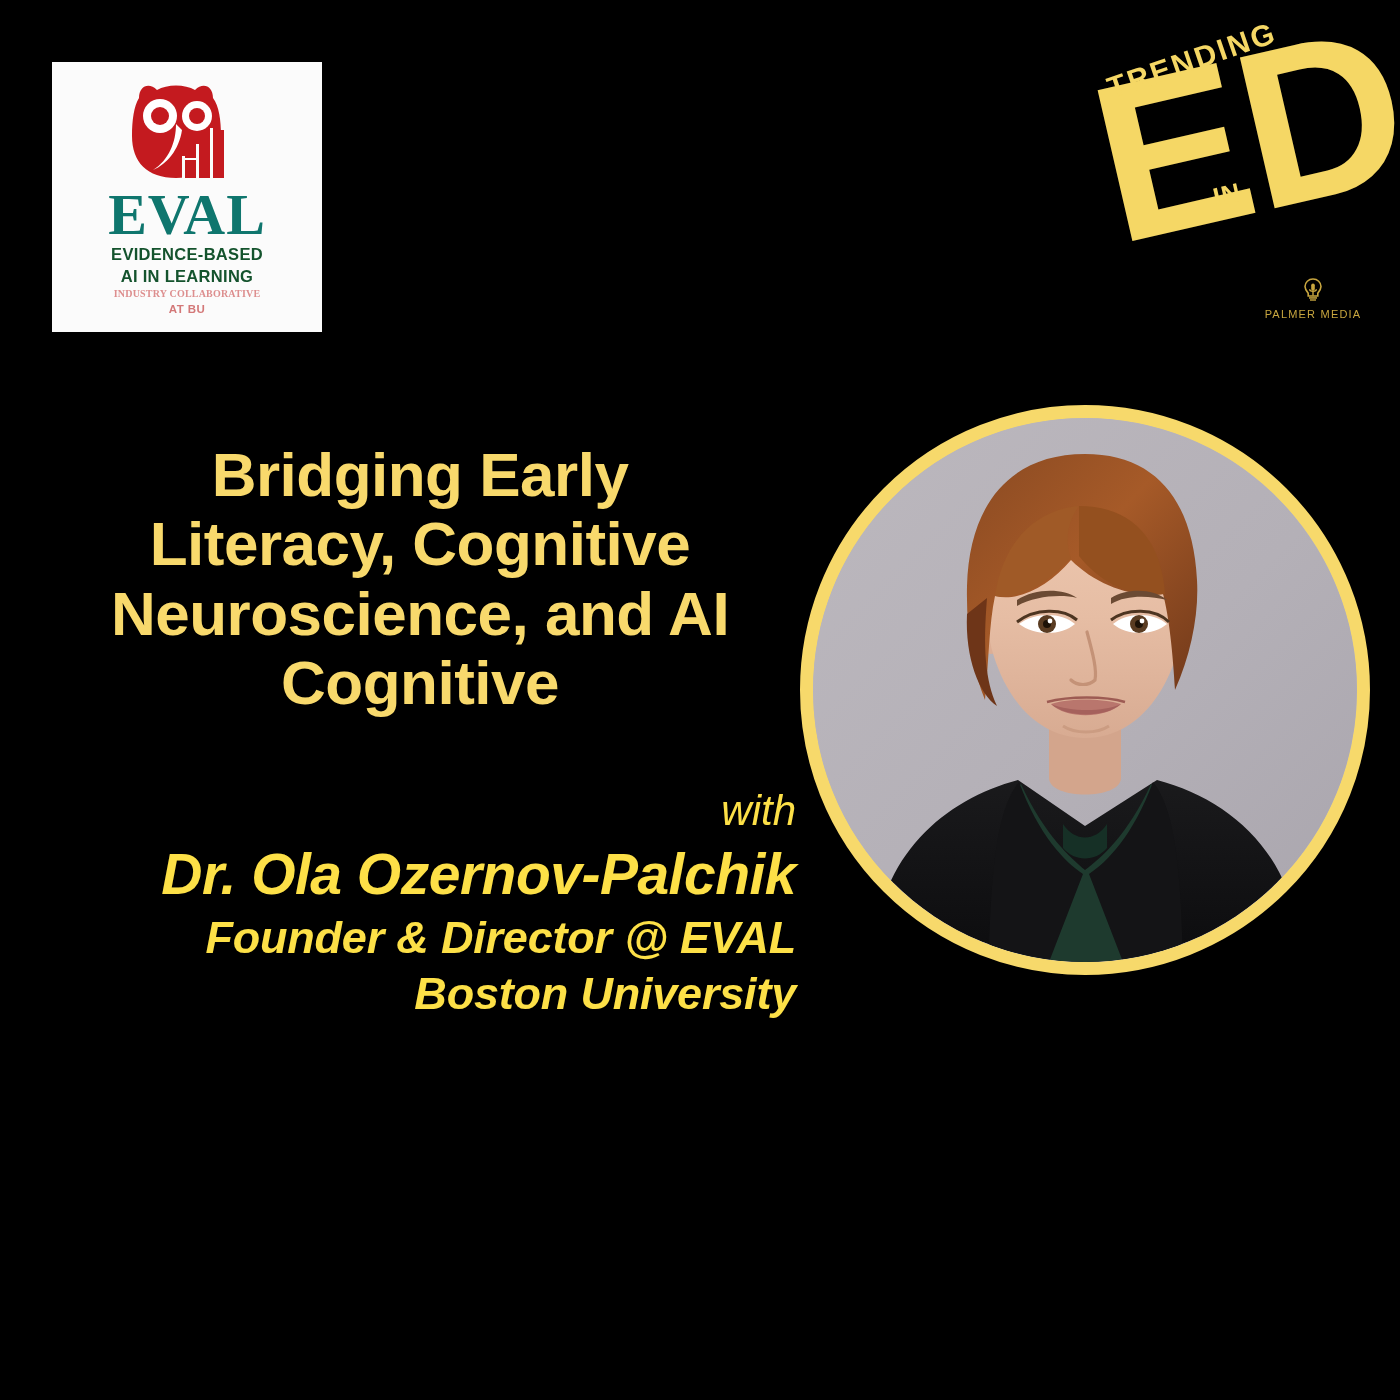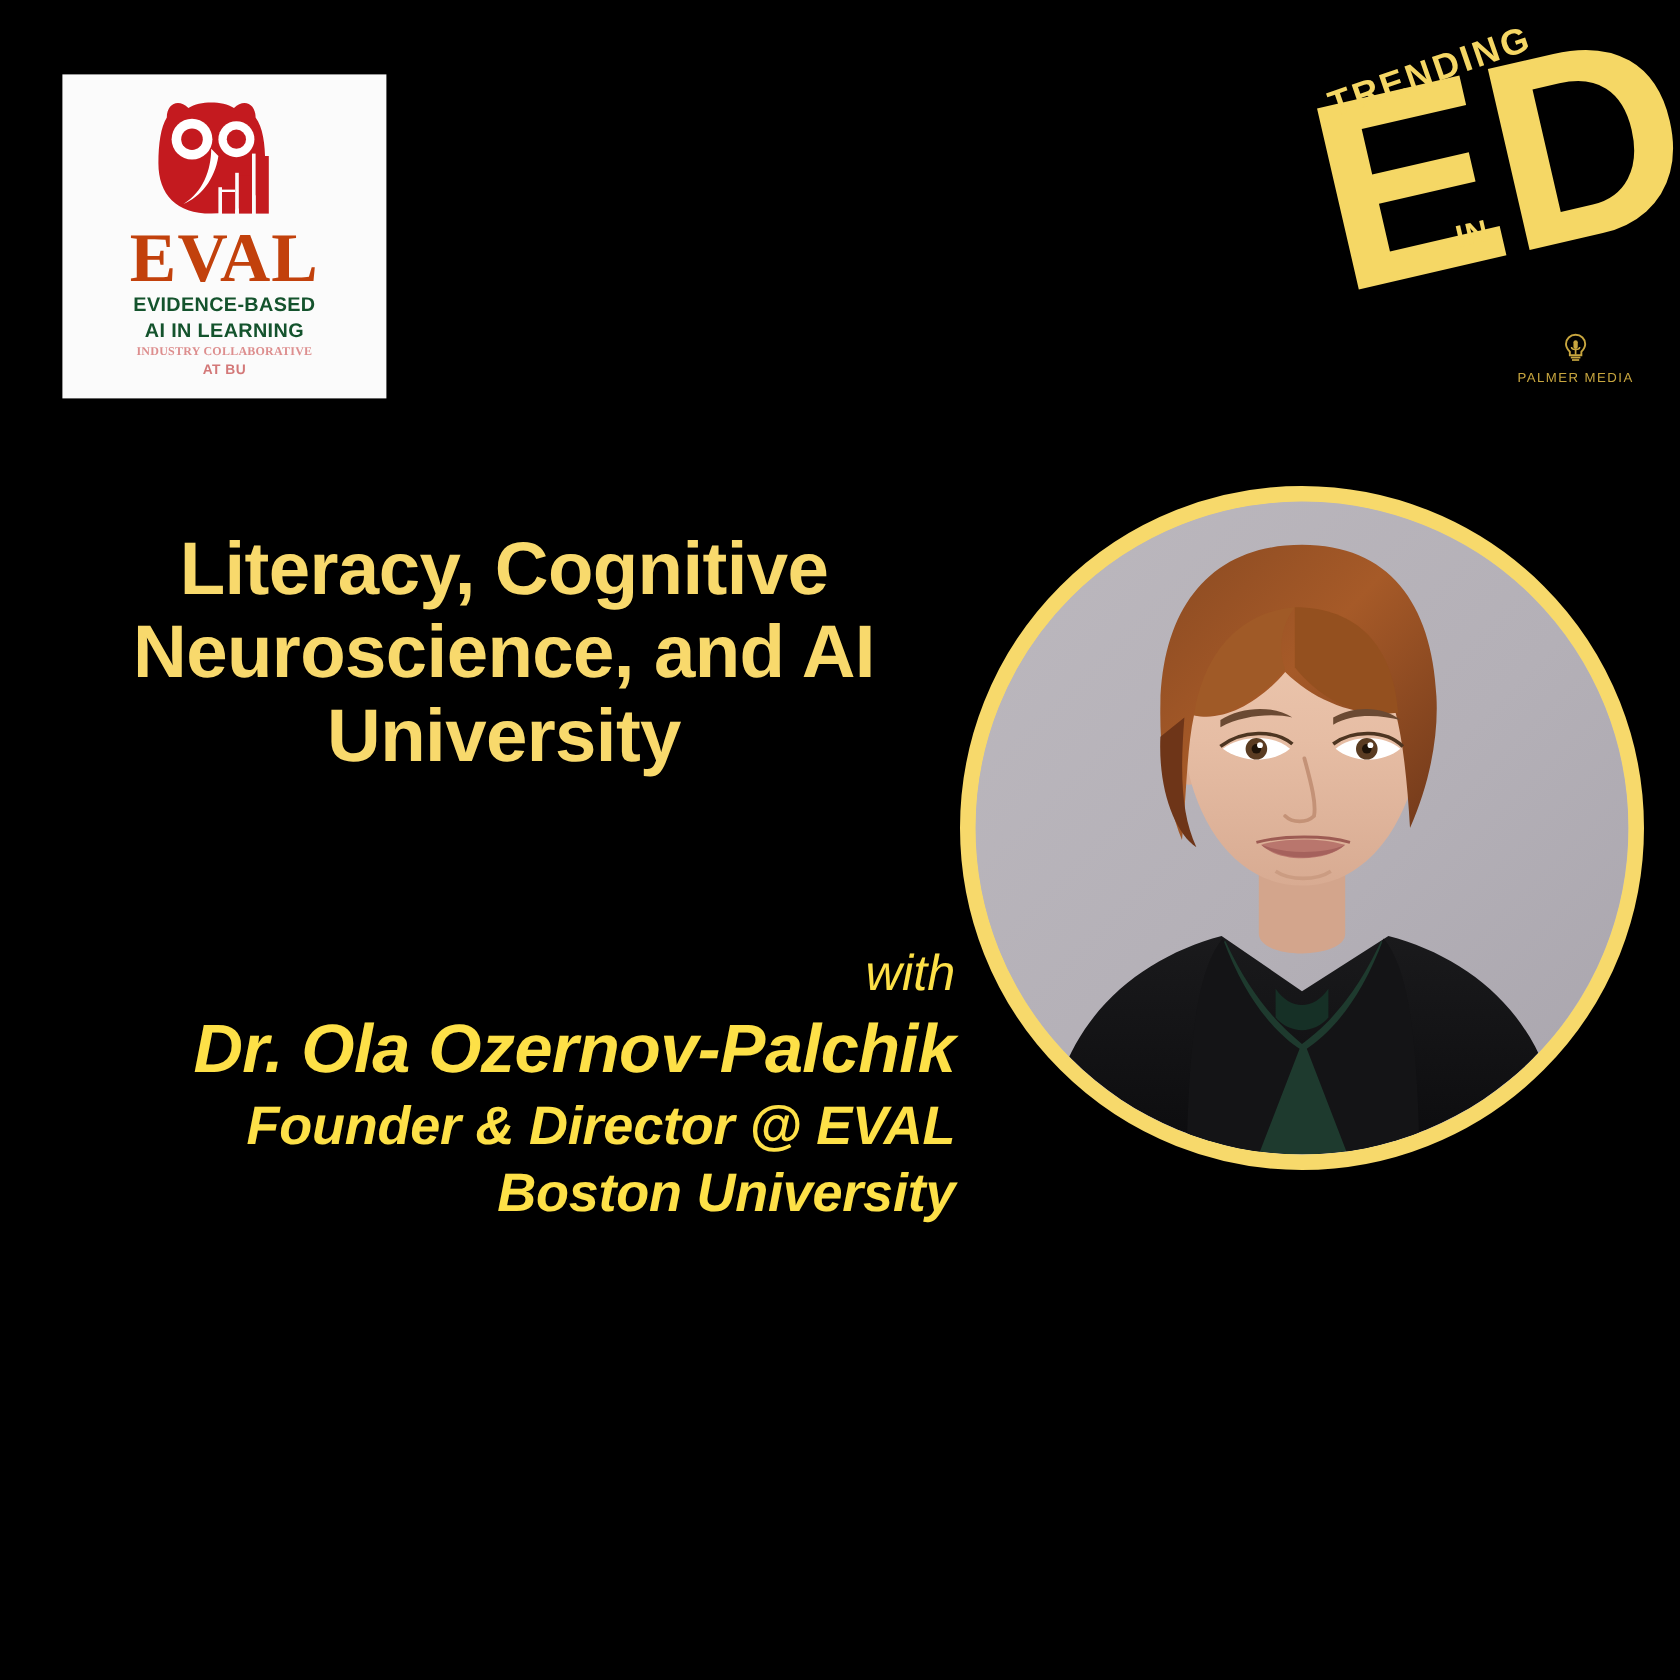--- a/index.html
+++ b/index.html
@@ -34,21 +34,21 @@
   .owl-wrap {
     width: 120px;
     height: 105px;
     position: relative;
   }
   .eval-word {
     font-family: "Liberation Serif", serif;
     font-weight: bold;
     font-size: 58px;
     letter-spacing: 1px;
-    color: #c2410c;
+    color: #0f766e;
     line-height: 0.95;
     margin-top: 2px;
   }
   .eval-tag1 {
     font-family: "Liberation Sans", sans-serif;
     font-weight: bold;
     font-size: 16.5px;
     letter-spacing: 0.3px;
     color: #14532d;
     line-height: 1.12;
@@ -258,23 +258,24 @@
         <path d="M9.6 12.2 C9.6 15, 16.4 15, 16.4 12.2" fill="none" stroke="#c8a63f" stroke-width="1.3"></path>
         <rect x="12.3" y="14.6" width="1.4" height="4" fill="#c8a63f"></rect>
         <rect x="9" y="20.2" width="8" height="1.5" fill="#c8a63f"></rect>
         <rect x="10" y="22.3" width="6" height="1.4" fill="#c8a63f"></rect>
       </svg>
       <div class="palmer-label">PALMER MEDIA</div>
     </div>
   </div>
 
   <div class="title-block">
+    <div class="ep-title">Bridging Early</div>
     <div class="ep-title">Literacy, Cognitive</div>
     <div class="ep-title">Neuroscience, and AI</div>
-    <div class="ep-title">University</div>
+    <div class="ep-title">Cognitive</div>
   </div>
 
   <div class="guest-block">
     <div class="guest-with">with</div>
     <div class="guest-name">Dr. Ola Ozernov-Palchik</div>
     <div class="guest-role">Founder &amp; Director @ EVAL</div>
     <div class="guest-org">Boston University</div>
   </div>
 
   <div class="portrait-ring">

